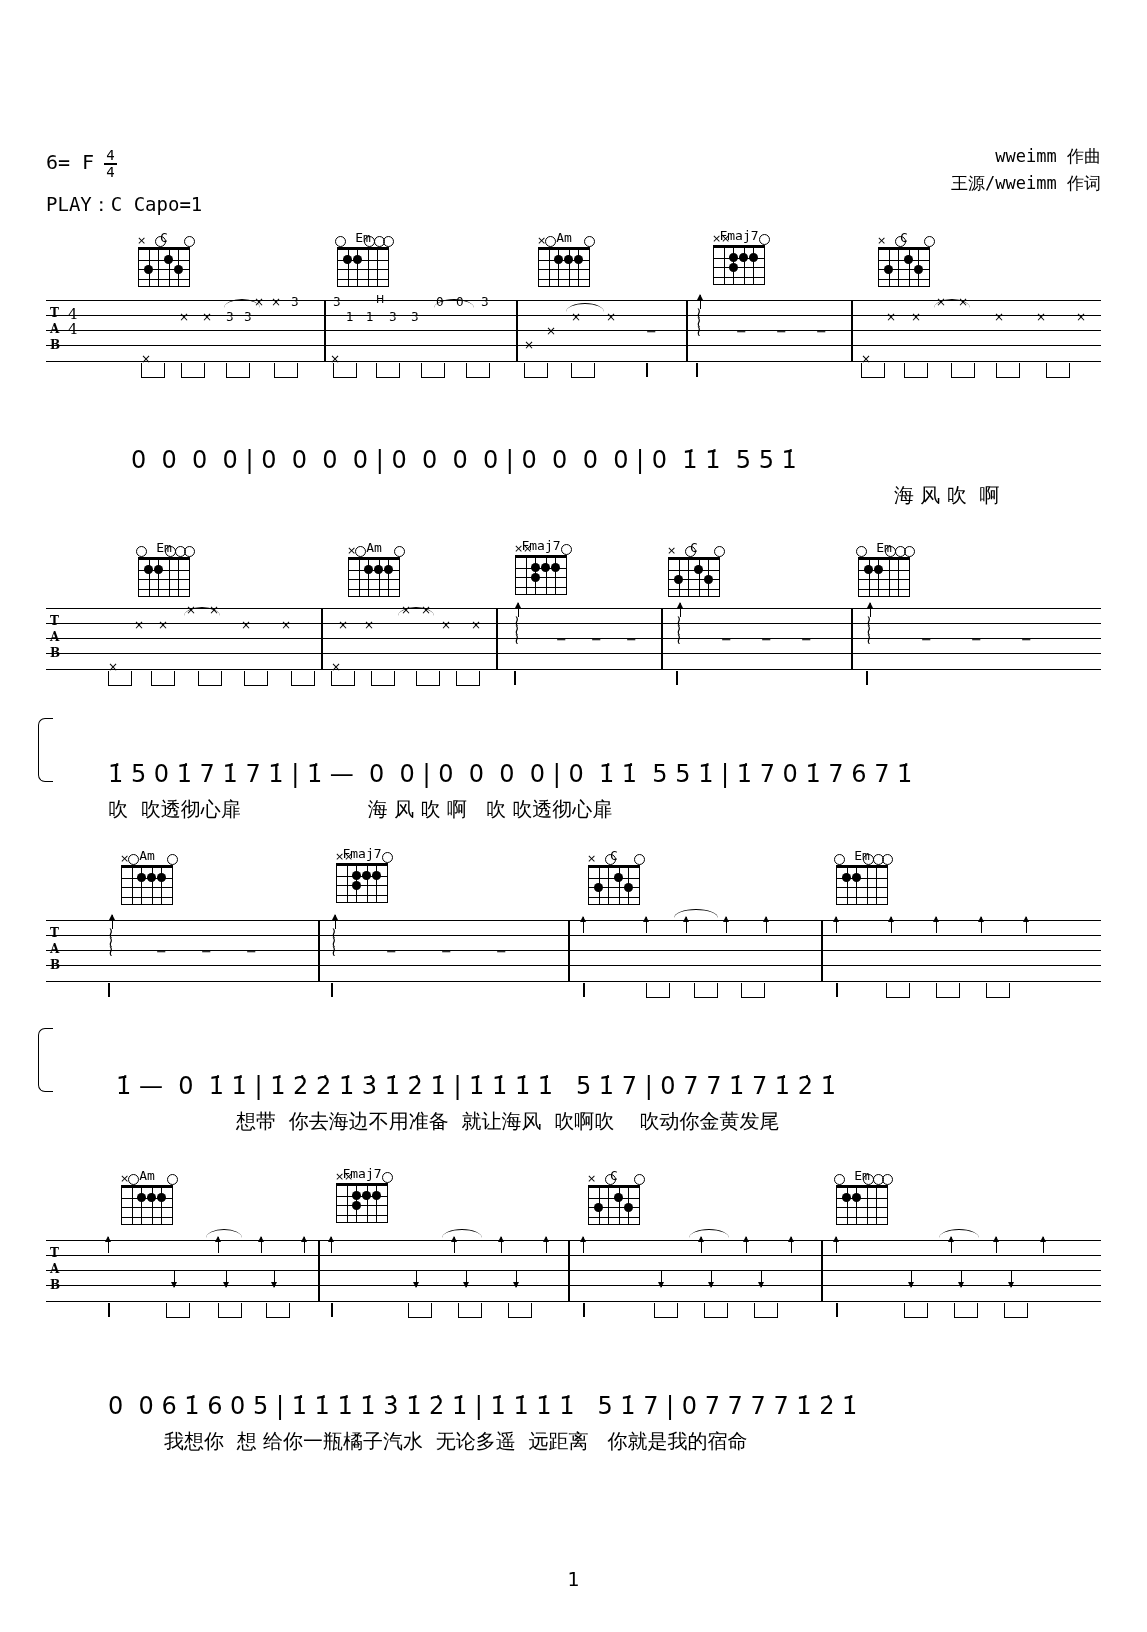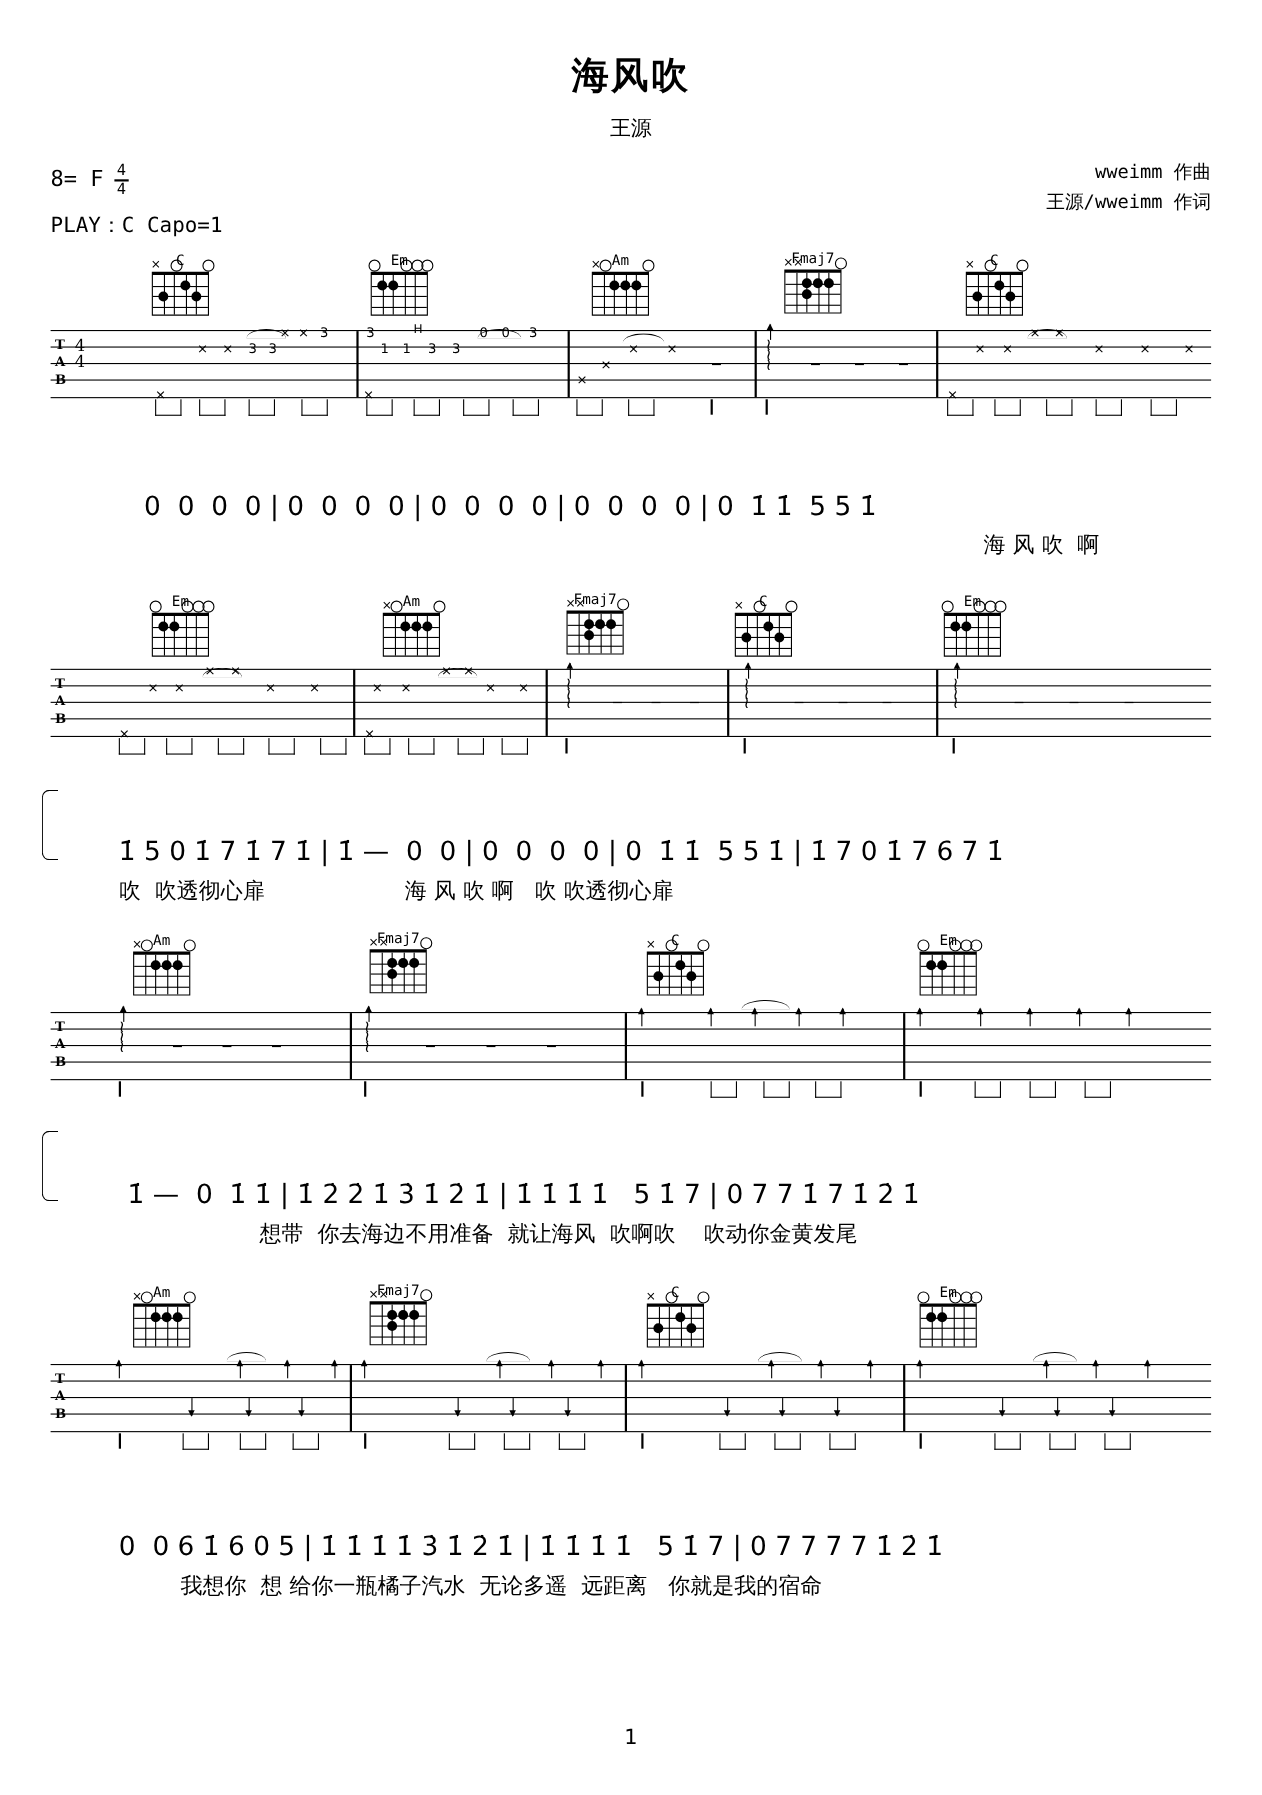--- a/index.html
+++ b/index.html
@@ -51,25 +51,23 @@
   
   .numline{position:absolute;left:46px;width:1055px;font-family:"DejaVu Sans",sans-serif;font-size:24px;white-space:pre;letter-spacing:0px;}
   .lyrline{position:absolute;left:46px;width:1055px;font-family:"DejaVu Sans",sans-serif;font-size:20px;white-space:pre;}
   .brace{position:absolute;border-left:1.5px solid #000;border-top:1.5px solid #000;border-bottom:1.5px solid #000;width:14px;border-radius:7px 0 0 7px;}
 </style>
 </head>
 <body>
 
 <div class="sheet">
 
-  <div class="title">海风吹</div>
-  <div class="artist">王源</div>
 
   <div class="key-line">
-    <span>8= F</span><span class="frac"><span class="num">4</span><span class="den">4</span></span>
+    <span>6= F</span><span class="frac"><span class="num">4</span><span class="den">4</span></span>
   </div>
   <div class="play-line">PLAY：C  Capo=1</div>
   <div class="credit1">wweimm 作曲</div>
   <div class="credit2">王源/wweimm 作词</div>
 
   <div class="chord" style="left:135px;top:230px;">
     <div class="cname">C</div>
     <div class="grid">
       <div class="v" style="left:9.6px"></div>
         <div class="v" style="left:19.2px"></div>

